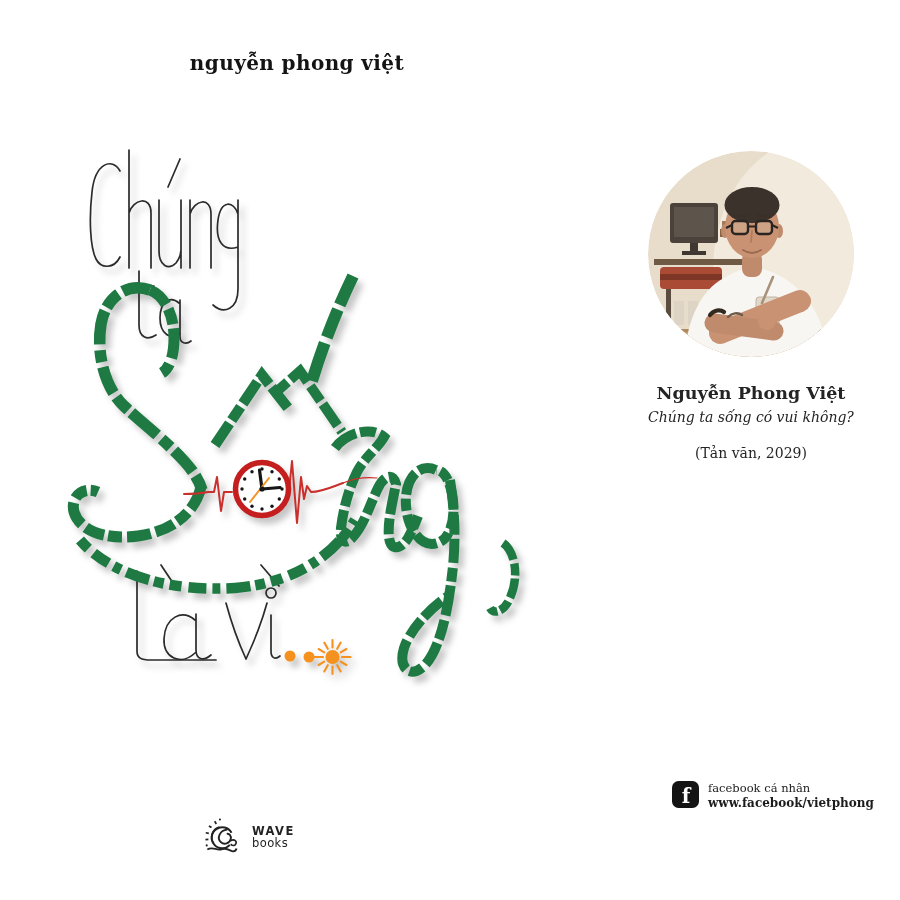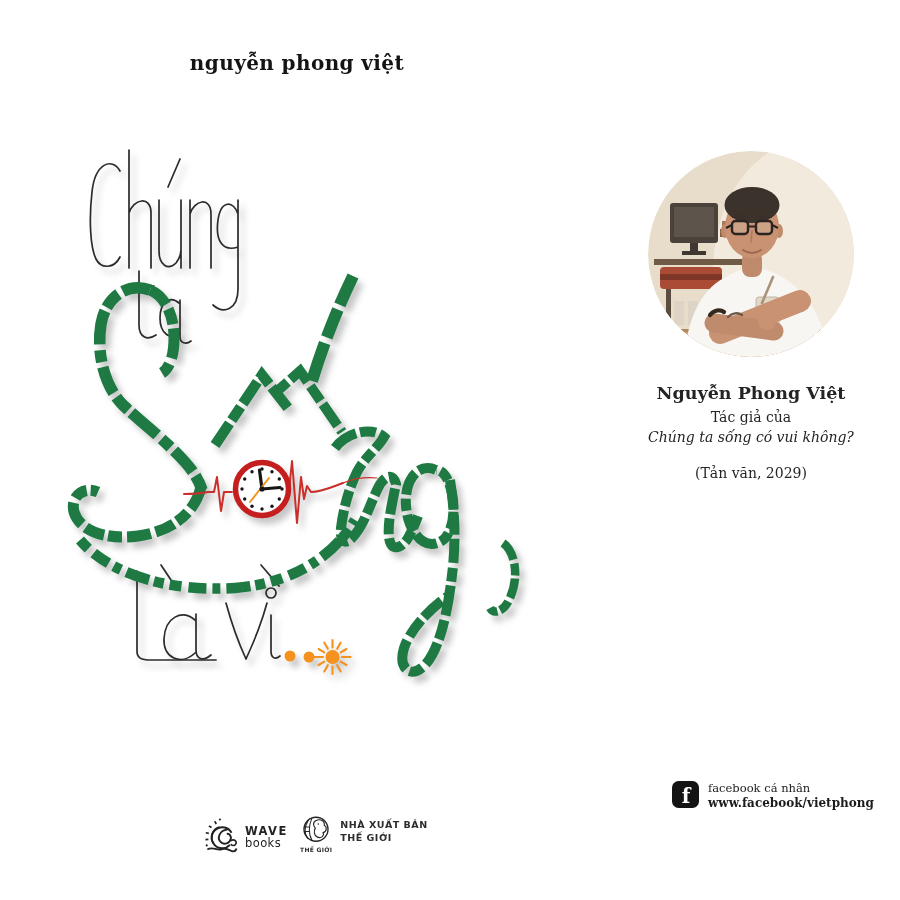--- a/index.html
+++ b/index.html
@@ -22,21 +22,21 @@
 
   
   .photo{position:absolute;left:648px;top:151px;width:206px;height:206px;border-radius:50%;overflow:hidden;}
   .author-info{position:absolute;left:618px;top:383px;width:266px;text-align:center;color:#242424;}
   .author-info .a-name{font-size:17.5px;font-weight:bold;margin-bottom:6px;}
   .author-info .a-line{font-size:14px;margin-bottom:4px;}
   .author-info .a-book{font-size:14px;font-style:italic;margin-bottom:20px;}
   .author-info .a-detail{font-size:14px;}
 
   
-  .pub-wave{position:absolute;left:204px;top:816px;display:flex;align-items:center;gap:7px;color:#232323;}
+  .pub-wave{position:absolute;left:204px;top:816px;display:flex;align-items:center;gap:14px;color:#232323;}
   .pub-wave .txt{font-family:"DejaVu Sans","Liberation Sans",sans-serif;line-height:1.08;}
   .pub-wave .l1{font-size:11.5px;font-weight:bold;letter-spacing:1.4px;}
   .pub-wave .l2{font-size:11.5px;letter-spacing:.4px;}
   .pub-tg{position:absolute;left:300px;top:815px;display:flex;align-items:flex-start;gap:8px;color:#2d2d2d;}
   .pub-tg .iconwrap{display:flex;flex-direction:column;align-items:center;}
   .pub-tg .cap{font-family:"DejaVu Sans","Liberation Sans",sans-serif;font-size:6px;font-weight:bold;
                letter-spacing:.3px;margin-top:1px;}
   .pub-tg .txt{font-family:"DejaVu Sans","Liberation Sans",sans-serif;font-size:9.5px;font-weight:bold;
                letter-spacing:.5px;line-height:1.35;margin-top:4px;}
 
@@ -205,21 +205,20 @@
         <path d="M 66,172 L 126,180" stroke="#c08b6c" stroke-width="19" stroke-linecap="round" fill="none"></path>
         <circle cx="119" cy="170" r="9" fill="#c99272"></circle>
         <path d="M 80,166 C 84,162 90,161 94,164" stroke="#6b5a4a" stroke-width="2.4" fill="none" stroke-linecap="round"></path>
         <path d="M 62,164 C 66,159 72,158 76,161" stroke="#33291f" stroke-width="4.2" fill="none" stroke-linecap="round"></path>
       </g>
     </svg>
   </div>
 
   <div class="author-info">
     <div class="a-name">Nguyễn Phong Việt</div>
-    <div class="a-line">Tác giả của</div>
     <div class="a-book">Chúng ta sống có vui không?</div>
     <div class="a-detail">(Tản văn, 2029)</div>
   </div>
 
   <div class="pub-wave">
     <svg width="34" height="42" viewBox="0 0 32 40" aria-hidden="true">
       <g stroke="#232323" fill="none">
         <path stroke-width="1.9" d="M 26,16 A 10,10 0 1 0 24.5,27.5"></path>
         <path stroke-width="1.6" d="M 9,26 A 10,10 0 0 1 14.5,10.5"></path>
         <path stroke-width="1.8" d="M 22,13 C 15,13.5 11.5,21 16,25 C 19.2,27.8 24.3,26 25.3,22 C 26,19 24,16.5 21.5,17"></path>
@@ -229,39 +228,20 @@
         <path stroke-width="1.8" d="M 3,32 C 8,28.5 12,33.5 17,31.5 C 21,30 23,32.5 26.5,33.5 C 28.6,34.1 30.2,33 30.8,31"></path>
         <path stroke-width="1.5" d="M 25,23.5 C 29,21.5 31.5,24 30,26.8 C 29,28.8 26,28.5 25.5,26.5"></path>
       </g>
     </svg>
     <div class="txt">
       <div class="l1">WAVE</div>
       <div class="l2">books</div>
     </div>
   </div>
 
-  <div class="pub-tg">
-    <div class="iconwrap">
-      <svg width="30" height="30" viewBox="0 0 40 40" aria-hidden="true">
-        <g stroke="#232323" fill="none">
-          <circle cx="20" cy="19" r="16" stroke-width="1.8"></circle>
-          <path stroke-width="1.4" d="M 10,6.5 C 4,16 4,24 9,31.5"></path>
-          <path stroke-width="1.4" d="M 14.5,4.5 C 10,14 10,26 14.5,33.5"></path>
-          <path stroke-width="1.3" d="M 4.6,16 L 12,16 M 4.6,22 L 12,22"></path>
-          <path stroke-width="1.5" fill="#ffffff" d="M 19,8 C 26,4 32,8 31,14 C 35,15.5 34.5,22 29.5,23.5 C 31.5,27.5 27,31.5 22,29.5 C 17,27.5 17,21.5 19,17.5 C 16,13.5 16.5,10 19,8 Z"></path>
-          <circle cx="23" cy="12" r="1" fill="#232323" stroke="none"></circle>
-        </g>
-      </svg>
-      <div class="cap">THẾ GIỚI</div>
-    </div>
-    <div class="txt">
-      <div>NHÀ XUẤT BẢN</div>
-      <div>THẾ GIỚI</div>
-    </div>
-  </div>
 
   <div class="soc-fb">
     <svg width="27" height="27" viewBox="0 0 27 27" aria-hidden="true">
       <rect x="0" y="0" width="27" height="27" rx="6.5" fill="#141414"></rect>
       <text x="14" y="22" text-anchor="middle" font-family="DejaVu Serif, serif" font-weight="bold" font-size="20" fill="#ffffff">f</text>
     </svg>
     <div class="txt">
       <div class="l1">facebook cá nhân</div>
       <div class="l2">www.facebook/vietphong</div>
     </div>

